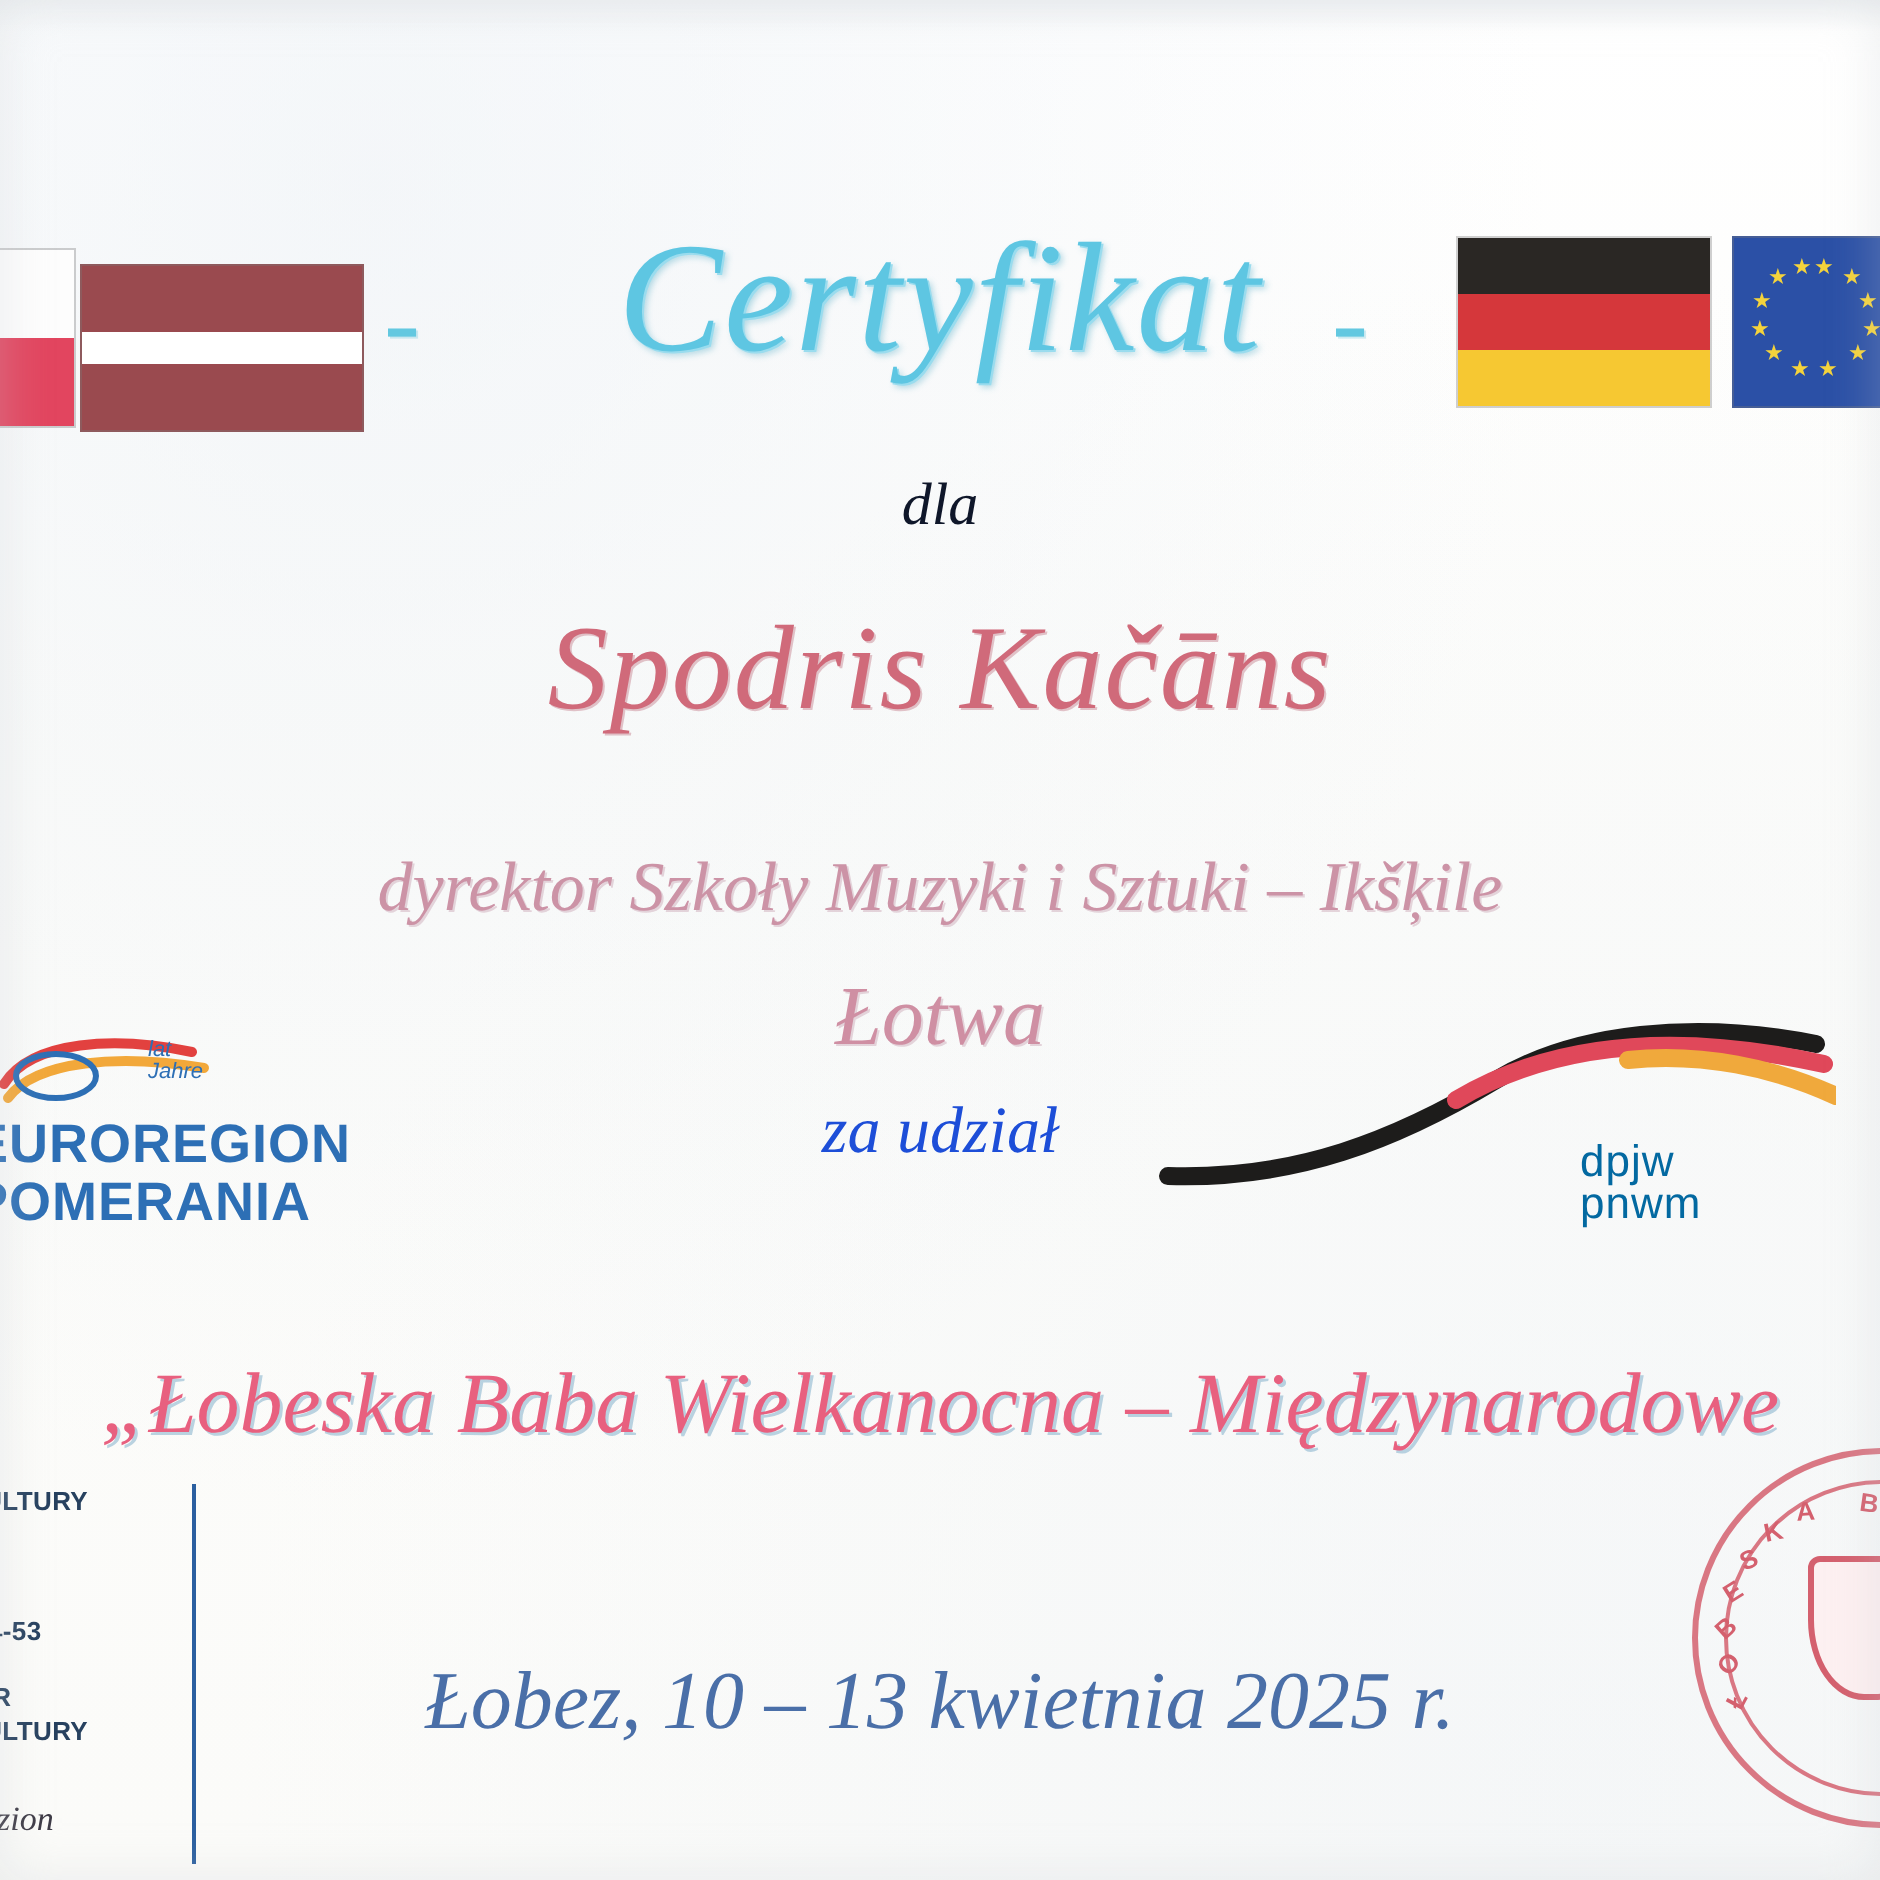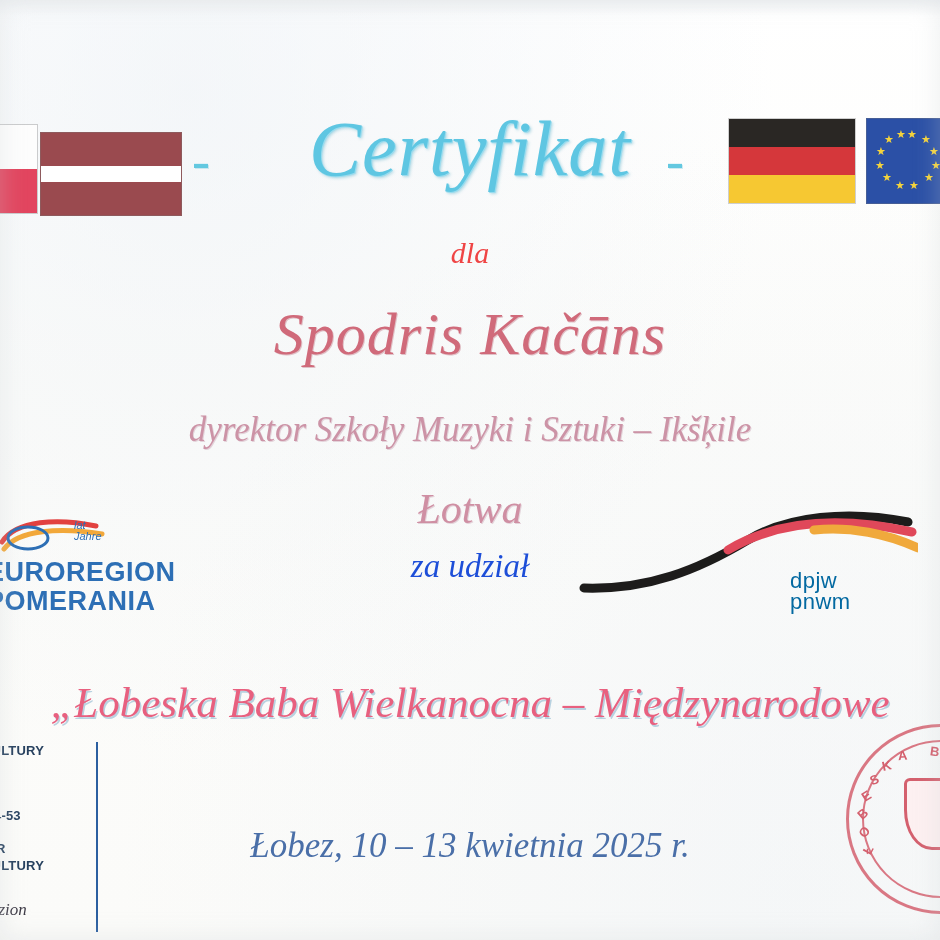--- a/index.html
+++ b/index.html
@@ -122,32 +122,32 @@
   .ctr {
     position: absolute;
     left: 0;
     right: 0;
     text-align: center;
   }
   #line-dla {
     top: 236px;
     font-style: italic;
     font-size: 30px;
-    color: #ef4444;
+    color: #0f172a;
   }
   #line-name {
     top: 300px;
     font-style: italic;
     font-size: 60px;
     color: #d06a7a;
     text-shadow: 1px 1px 0 rgba(190,110,125,0.4);
     letter-spacing: 1px;
   }
   #line-role {
-    top: 410px;
+    top: 424px;
     font-style: italic;
     font-size: 35px;
     color: #cc93a6;
     text-shadow: 1px 1px 0 rgba(190,140,160,0.35);
   }
   #line-country {
     top: 485px;
     font-style: italic;
     font-size: 42px;
     color: #cf8fa3;
@@ -176,21 +176,21 @@
   #line-event2 {
     top: 748px;
     font-style: italic;
     font-size: 43px;
     color: #e8607f;
     text-shadow: 1.5px 1.5px 0 rgba(120,170,200,0.5);
   }
   #line-place-date {
     top: 826px;
     font-style: italic;
-    font-size: 35px;
+    font-size: 41px;
     color: #4a6fa8;
   }
 
   
   #logo-pomerania {
     position: absolute;
     left: -14px;
     top: 512px;
     width: 226px;
     height: 106px;

